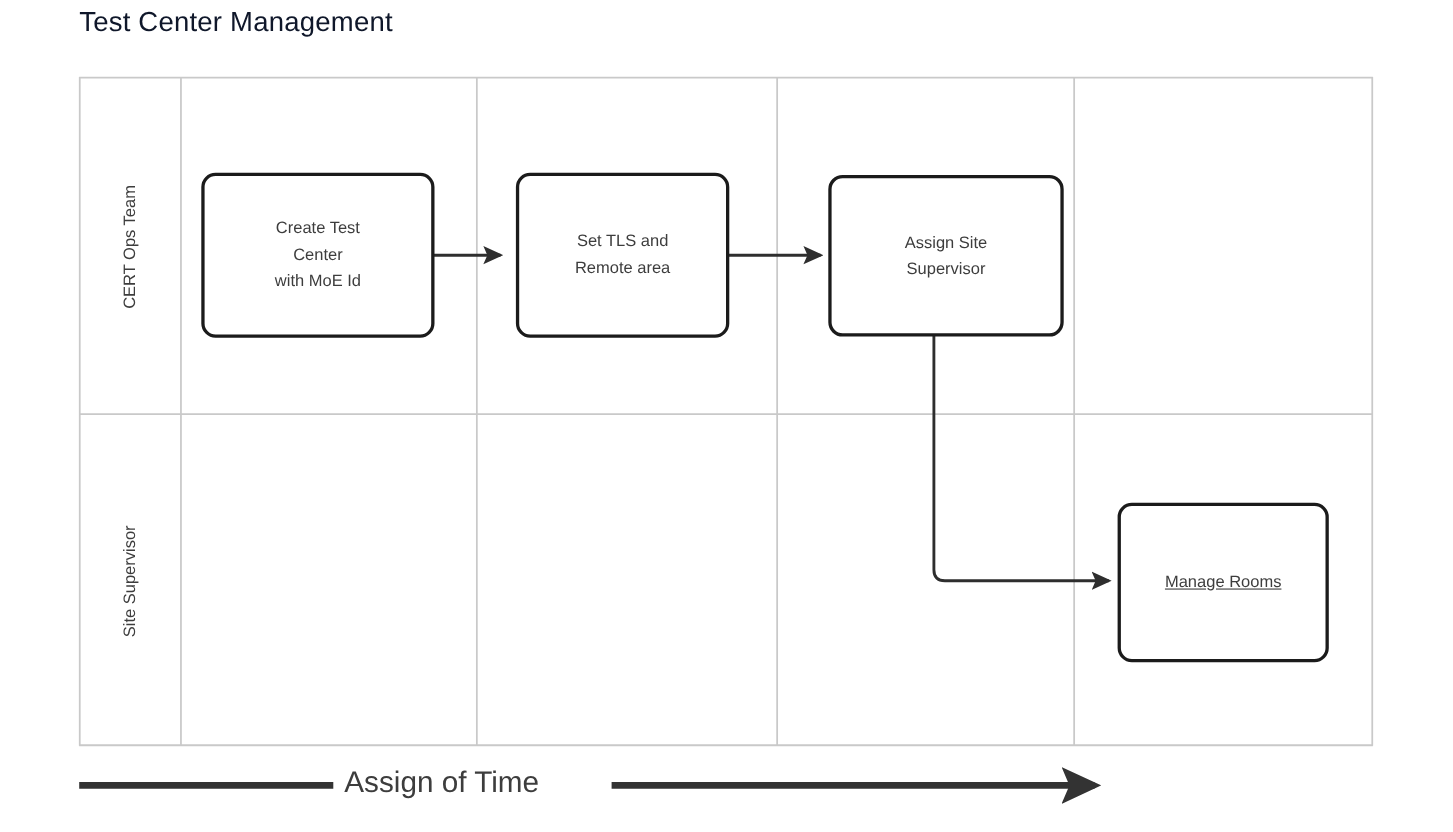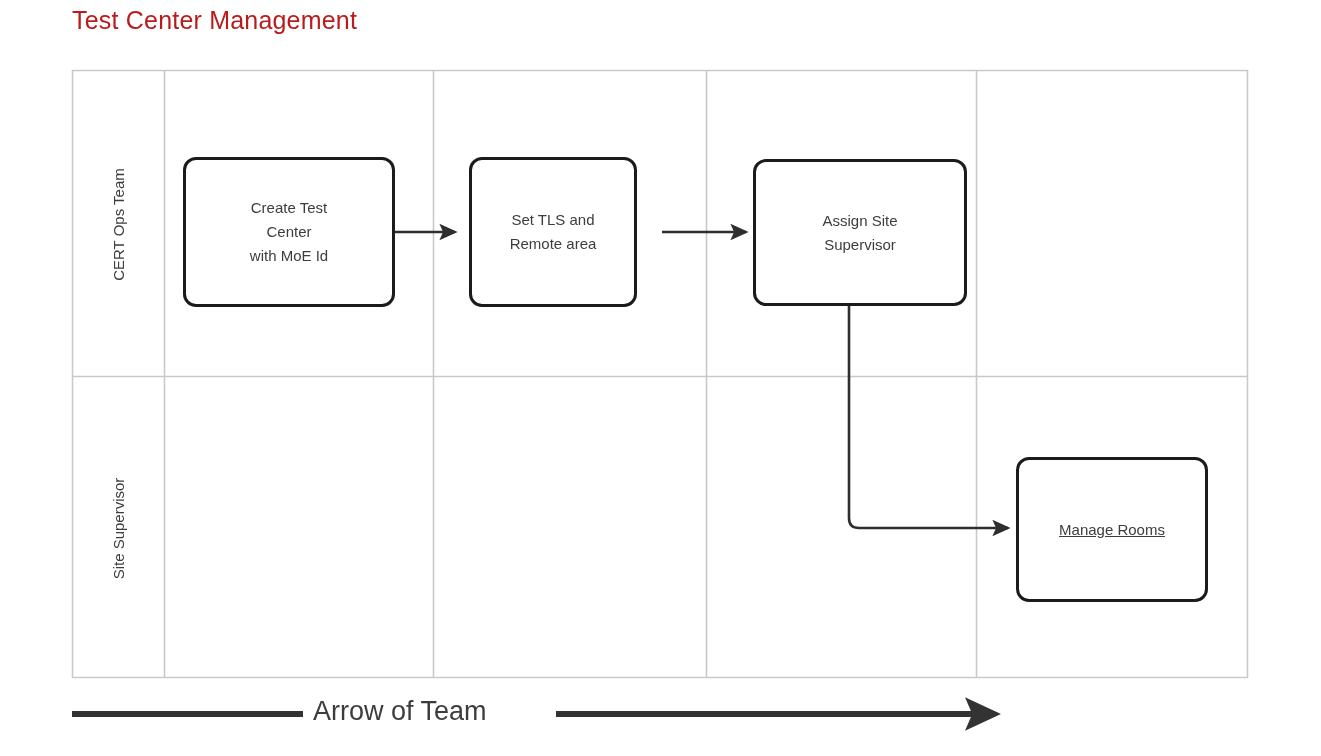--- a/index.html
+++ b/index.html
@@ -12,21 +12,21 @@
     height: 756px;
     position: relative;
     font-family: "Liberation Sans", sans-serif;
     overflow: hidden;
   }
   #page-title {
     position: absolute;
     left: 72px;
     top: 6px;
     font-size: 25px;
-    color: #b91c1c;
+    color: #0f172a;
     font-weight: 400;
     letter-spacing: 0.2px;
     white-space: nowrap;
   }
   #diagram-canvas {
     position: absolute;
     left: 0;
     top: 0;
     width: 1321px;
     height: 756px;
@@ -106,21 +106,21 @@
 </svg>
 
 <div class="swimlane-label" style="left: 58px; top: 216px; width: 120px;">CERT Ops Team</div>
 
 <div class="swimlane-label" style="left: 58px; top: 520px; width: 120px;">Site Supervisor</div>
 
 <div class="process-box" style="left: 183px; top: 157px; width: 212px; height: 150px;">Create Test
 Center
 with MoE Id</div>
 
-<div class="process-box" style="left: 469px; top: 157px; width: 168px; height: 150px;">Set TLS and
+<div class="process-box" style="left: 469px; top: 157px; width: 194px; height: 150px;">Set TLS and
 Remote area</div>
 
 <div class="process-box" style="left: 753px; top: 159px; width: 214px; height: 147px;">Assign Site
 Supervisor</div>
 
 <div class="process-box" style="left: 1016px; top: 457px; width: 192px; height: 145px; text-decoration: underline;">Manage Rooms</div>
 
-<div id="time-axis-label">Arrow of Team</div>
+<div id="time-axis-label">Assign of Time</div>
 
 </body></html>

